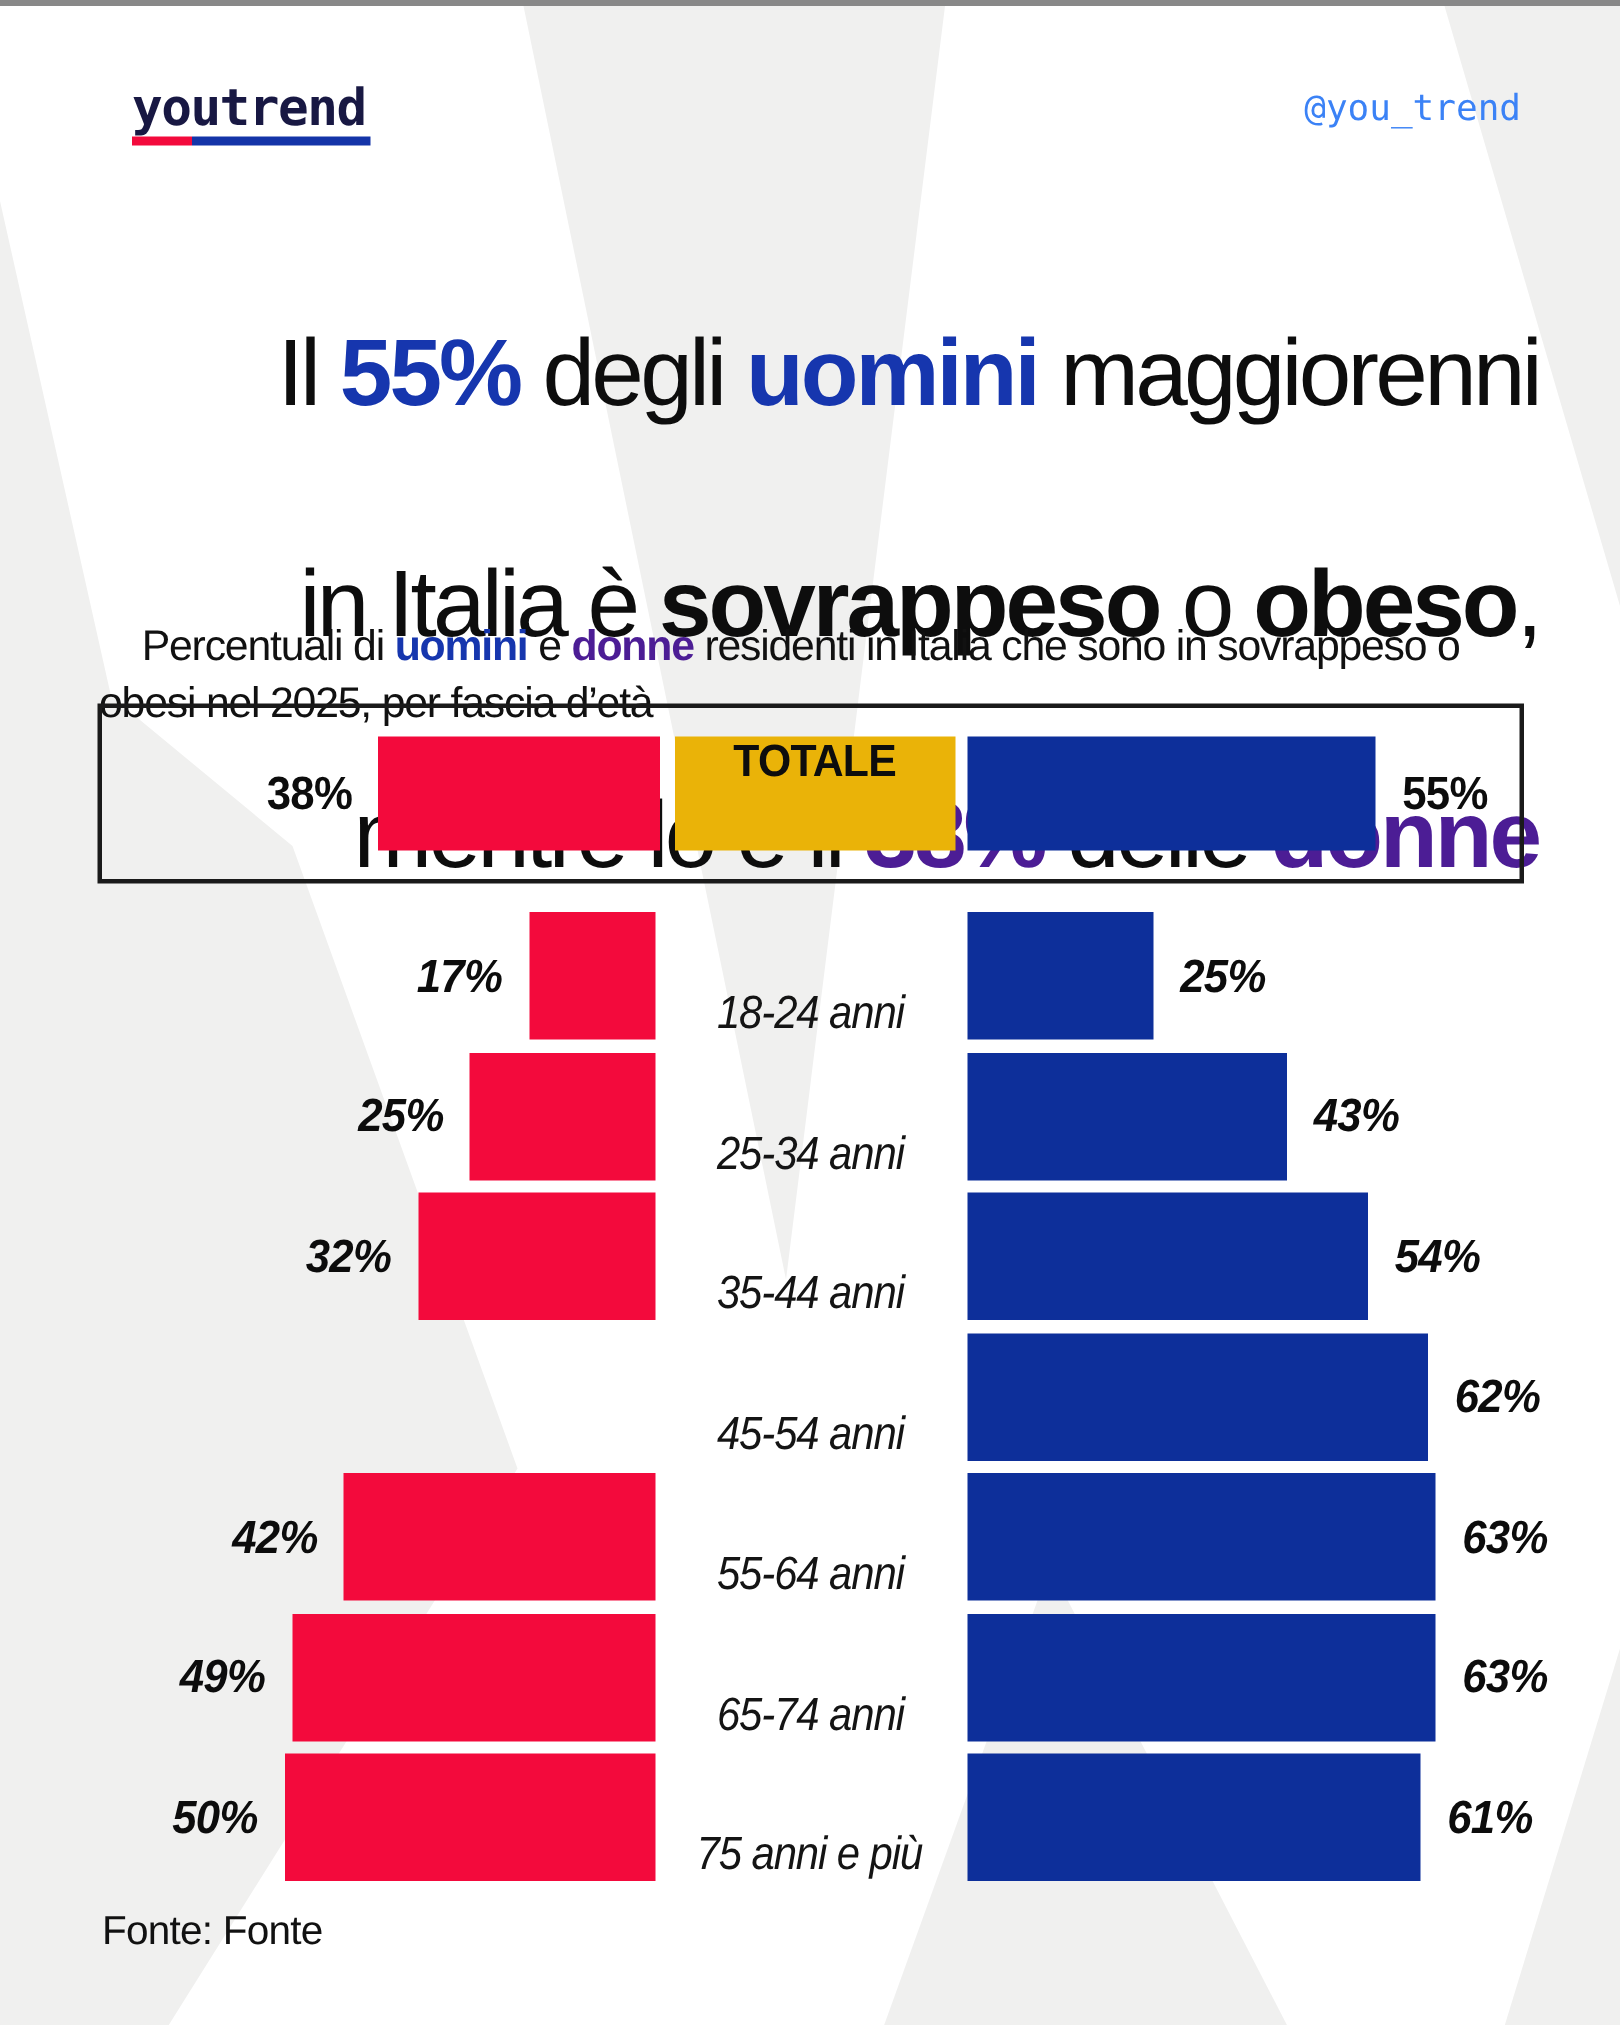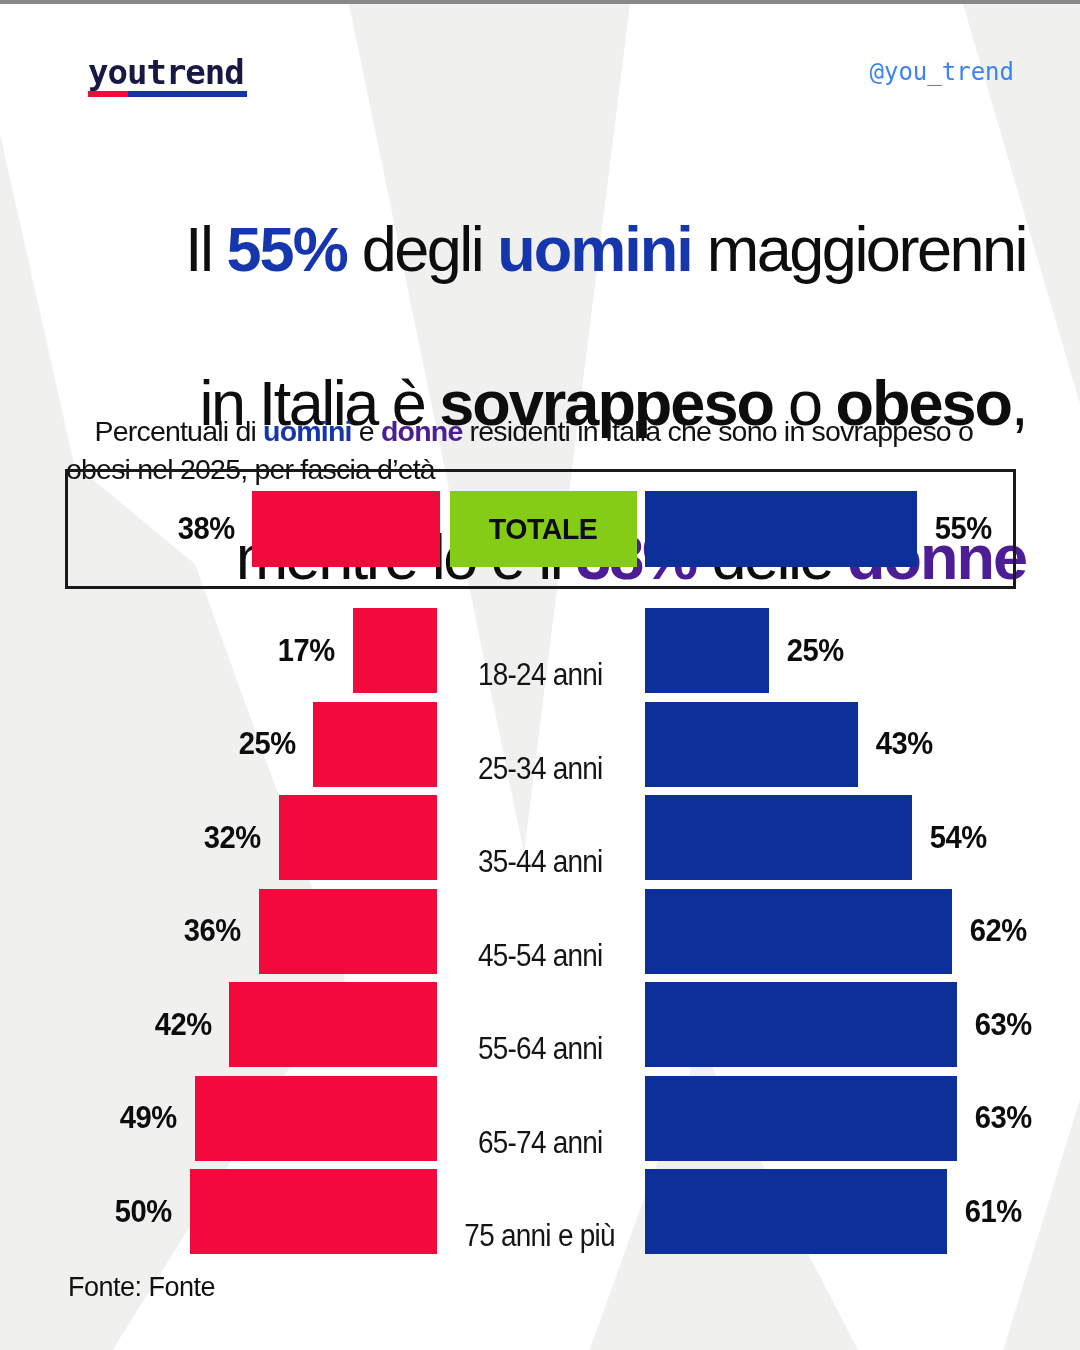--- a/index.html
+++ b/index.html
@@ -59,30 +59,30 @@
   .bar-women-c{background:#f30a3c;}
   .bar-men-c{background:#0d2f9a;}
   .pct{
     font-weight:800;font-size:31px;letter-spacing:-0.5px;color:#0c0c0c;
     display:inline-block;transform:scaleX(0.94);white-space:nowrap;
   }
   .side-women .pct{margin-right:16px;}
   .side-men .pct{margin-left:16px;}
   .totale-label-box{
     position:absolute;left:382px;top:19px;width:187px;height:76px;
-    background:#84cc16;display:flex;align-items:center;justify-content:center;
+    background:#eab308;display:flex;justify-content:center;
   }
   .totale-label{
     font-weight:800;font-size:30px;letter-spacing:-0.5px;
     display:inline-block;transform:scaleX(0.95);
   }
 
   
   .rows{left:0;top:604px;width:1080px;}
-  .row{position:relative;height:85px;margin-bottom:8.5px;}
+  .row{position:relative;height:85px;margin-bottom:8.5px;font-style:italic;}
   .row .side-women{right:643px;}
   .row .side-men{left:645px;}
   .row .bar{height:85px;}
   .age-label-wrap{
     position:absolute;left:390px;top:0;bottom:0;width:300px;
     display:flex;align-items:flex-end;justify-content:center;
   }
   .age-label{
     font-size:31px;color:#141414;letter-spacing:-0.8px;
     display:inline-block;transform:scaleX(0.9);white-space:nowrap;
@@ -177,24 +177,20 @@
       <div class="age-label-wrap">
         <span class="age-label">35-44 anni</span>
       </div>
       <div class="side side-men">
         <div class="bar bar-men-c bar-men" style="width: 267.03px;"></div>
         <span class="pct pct-men">54%</span>
       </div>
     </div>
 
     <div class="row">
-      <div class="side side-women">
-        <span class="pct pct-women">36%</span>
-        <div class="bar bar-women-c bar-women" style="width: 178.02px;"></div>
-      </div>
       <div class="age-label-wrap">
         <span class="age-label">45-54 anni</span>
       </div>
       <div class="side side-men">
         <div class="bar bar-men-c bar-men" style="width: 306.59px;"></div>
         <span class="pct pct-men">62%</span>
       </div>
     </div>
 
     <div class="row">

